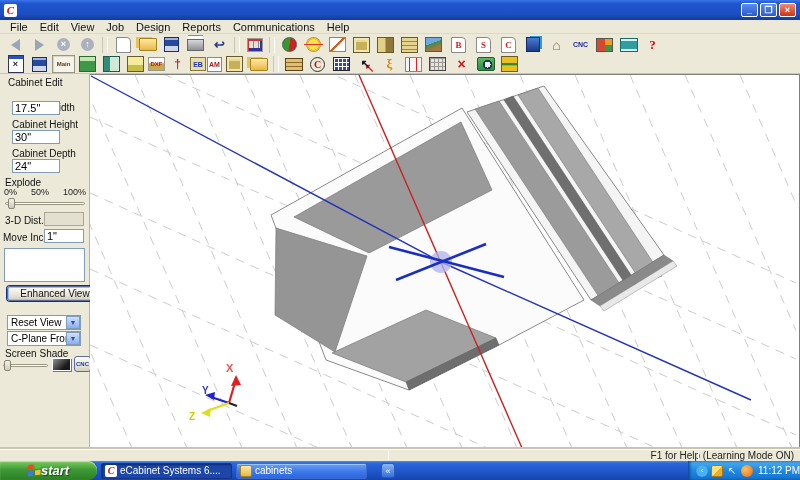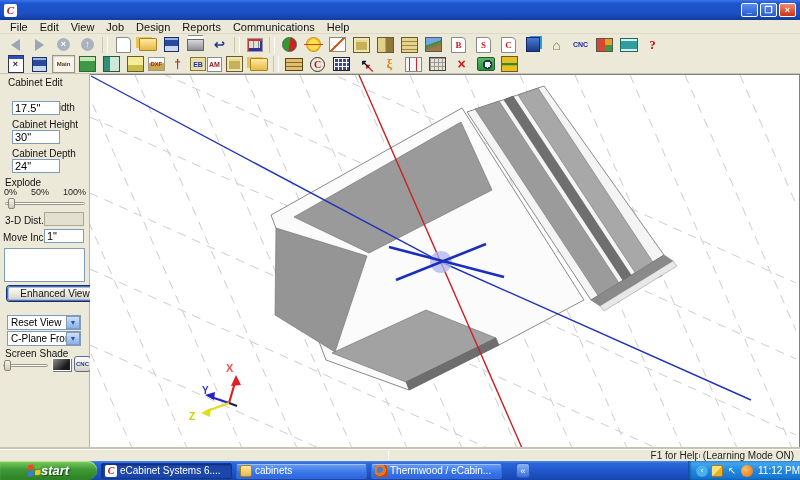--- a/index.html
+++ b/index.html
@@ -388,24 +388,20 @@
   </button>
 
   <button class="task active">
     <span class="t-ic ic-ecab">C</span>
     <span>eCabinet Systems 6....</span>
   </button>
   <button class="task">
     <span class="t-ic ic-fold"></span>
     <span>cabinets</span>
   </button>
-  <button class="task">
-    <span class="t-ic ic-ff"></span>
-    <span>Thermwood / eCabin...</span>
-  </button>
 
   <button class="chev-btn">«</button>
 
   <div class="tray">
     <span id="tray-icons" style="display:flex;gap:3px">
         <span class="tray-ic k2-msgr">‹</span>
         <span class="tray-ic k2-mail"></span>
         <span class="tray-ic k2-ptr2">↖</span>
         <span class="tray-ic k2-orange"></span>
       </span>

